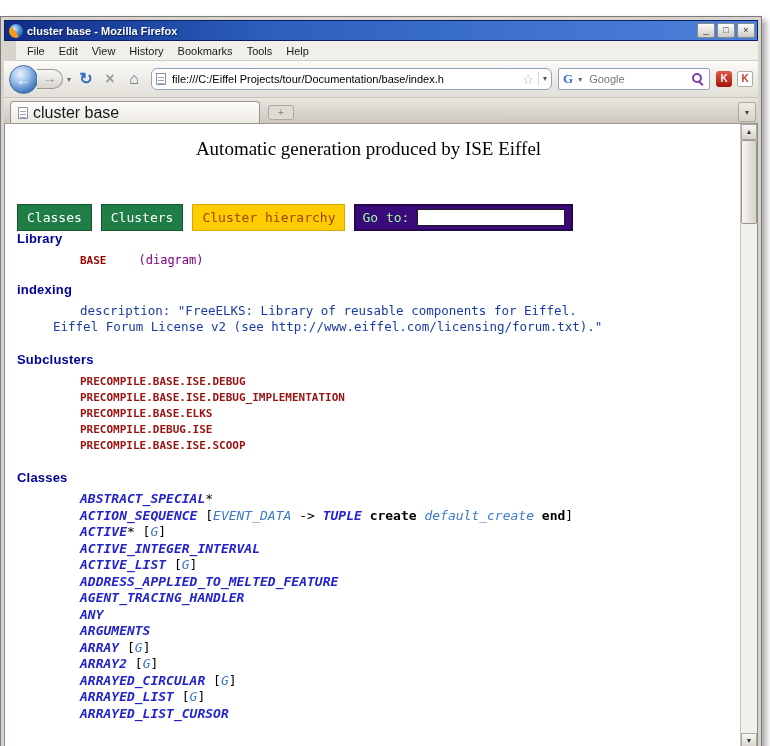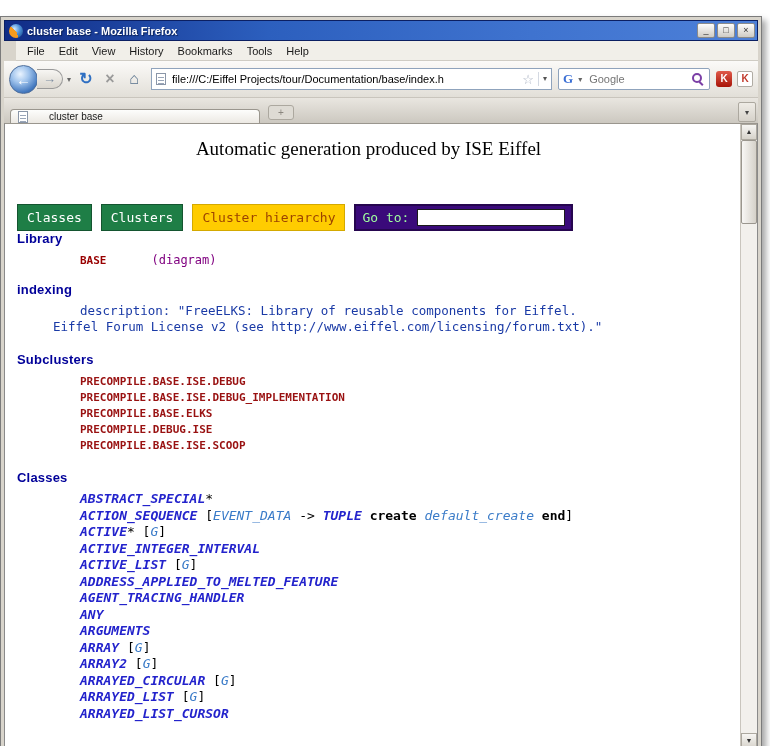--- a/index.html
+++ b/index.html
@@ -38,21 +38,21 @@
     color:#fff; font-size:15px; font-weight:bold; text-align:center; line-height:27px; }
   .fwd-btn { width:26px; height:20px; border:1px solid #9a9a9a; border-left:none; border-radius:0 10px 10px 0;
     background:linear-gradient(#f7f6f3,#d9d5cd); color:#7d8da0; font-size:13px; font-weight:bold;
     text-align:center; line-height:18px; margin-left:-3px; }
   .tiny-drop { font-size:8px; color:#666; padding:0 2px; }
   .tool-ico { width:22px; height:22px; text-align:center; line-height:22px; border-radius:3px; }
   .refresh-ico { color:#2f6fc2; font-size:16px; font-weight:bold; }
   .stop-ico { color:#9a9a9a; font-size:16px; font-weight:bold; }
   .home-ico { color:#56718c; font-size:16px; }
 
-  .url-box { flex:1; height:22px; background:#fff; border:1px solid #8fa3bc; border-radius:0;
+  .url-box { flex:1; height:22px; background:#fff; border:1px solid #8fa3bc; border-radius:6px;
     display:flex; align-items:center; padding:0 4px; gap:4px; margin:0 4px; min-width:0; }
   .doc-icon { width:10px; height:12px; background:#fff; border:1px solid #8a96a8; position:relative; flex:0 0 10px; }
   .doc-icon::before { content:""; position:absolute; left:1px; right:1px; top:3px; height:1px;
     background:#9aa6b8; box-shadow:0 3px 0 #9aa6b8, 0 6px 0 #9aa6b8; }
   .url-input { flex:1; border:none; outline:none; font-size:11px; font-family:"Liberation Sans",sans-serif;
     color:#000; min-width:0; background:transparent; }
   .star-ico { color:#aab2c2; font-size:13px; line-height:13px; }
   .drop-ico { color:#555; font-size:8px; border-left:1px solid #d4d9e2; padding-left:4px; line-height:14px; }
 
   .search-box { width:152px; flex:0 0 152px; height:22px; background:#fff; border:1px solid #8fa3bc; border-radius:2px;
@@ -67,23 +67,23 @@
     background:#7b3fa6; transform:rotate(45deg); transform-origin:0 0; }
 
   .k-red { width:16px; height:16px; border-radius:3px; background:linear-gradient(#e05a4a,#a81408);
     color:#fff; font-size:10px; font-weight:bold; text-align:center; line-height:16px; margin-left:4px; }
   .k-white { width:16px; height:16px; border-radius:2px; background:#fff; border:1px solid #b0aca4;
     color:#c0392b; font-size:10px; font-weight:bold; text-align:center; line-height:14px; margin-left:3px; }
 
   
   .tabbar { height:25px; flex:0 0 25px; background:linear-gradient(#e9e6e0,#ccc8c0);
     display:flex; align-items:flex-end; padding:2px 2px 0 6px; }
-  .tab-active { width:250px; height:14px; background:linear-gradient(#fdfdfc,#ece9e3);
+  .tab-active { width:250px; height:22px; background:linear-gradient(#fdfdfc,#ece9e3);
     border:1px solid #9a968e; border-bottom:none; border-radius:4px 4px 0 0;
-    display:flex; align-items:center; gap:21px; padding:0 7px; font-size:10px; color:#1a1a1a; }
+    display:flex; align-items:center; gap:5px; padding:0 7px; font-size:16px; color:#1a1a1a; }
   .tab-stub { width:26px; height:15px; margin:0 0 3px 8px; background:#dedbd4; border:1px solid #aca89f;
     border-radius:3px; text-align:center; line-height:13px; font-size:10px; color:#8a867e; }
   .tab-spacer { flex:1; }
   .list-tabs-btn { width:18px; height:20px; margin-bottom:1px; text-align:center; line-height:20px;
     font-size:8px; color:#444; background:linear-gradient(#efece6,#d6d2ca); border:1px solid #aca89f; border-radius:2px; }
 
   
   .content-wrap { flex:1; display:flex; border:1px solid #8a8a8a; border-top:1px solid #9a968e; background:#fff; min-height:0; }
   .page { flex:1; overflow:hidden; padding:8px 0 0 12px; position:relative; }
 
@@ -99,21 +99,21 @@
   .goto-input { width:148px; height:17px; border:1px solid #1a1a1a; background:#fff; outline:none;
     font-family:"DejaVu Sans Mono","Liberation Mono",monospace; font-size:12px; }
 
   .sec-heading { font-family:"Liberation Sans",sans-serif; font-weight:bold; font-size:13px;
     color:#000099; letter-spacing:0.2px; }
   .h-library { }
   .h-indexing { margin-top:15px; }
   .h-subclusters { margin-top:17px; }
   .h-classes { margin-top:16px; }
 
-  .mono { font-family:"DejaVu Sans Mono","Liberation Mono",monospace;gap:13px; }
+  .mono { font-family:"DejaVu Sans Mono","Liberation Mono",monospace; }
 
   .lib-row { margin-top:7px; padding-left:63px; display:flex; align-items:baseline; }
   .lib-name { font-size:11px; font-weight:bold; color:#990000; }
   .lib-note { font-size:12px; color:#800080; margin-left:32px; }
 
   .desc { margin-top:6px; font-size:12.5px; color:#1a3aa6; line-height:16px; }
   .desc-l1 { padding-left:63px; }
   .desc-l2 { padding-left:36px; }
 
   .sub-list { margin-top:7px; }

